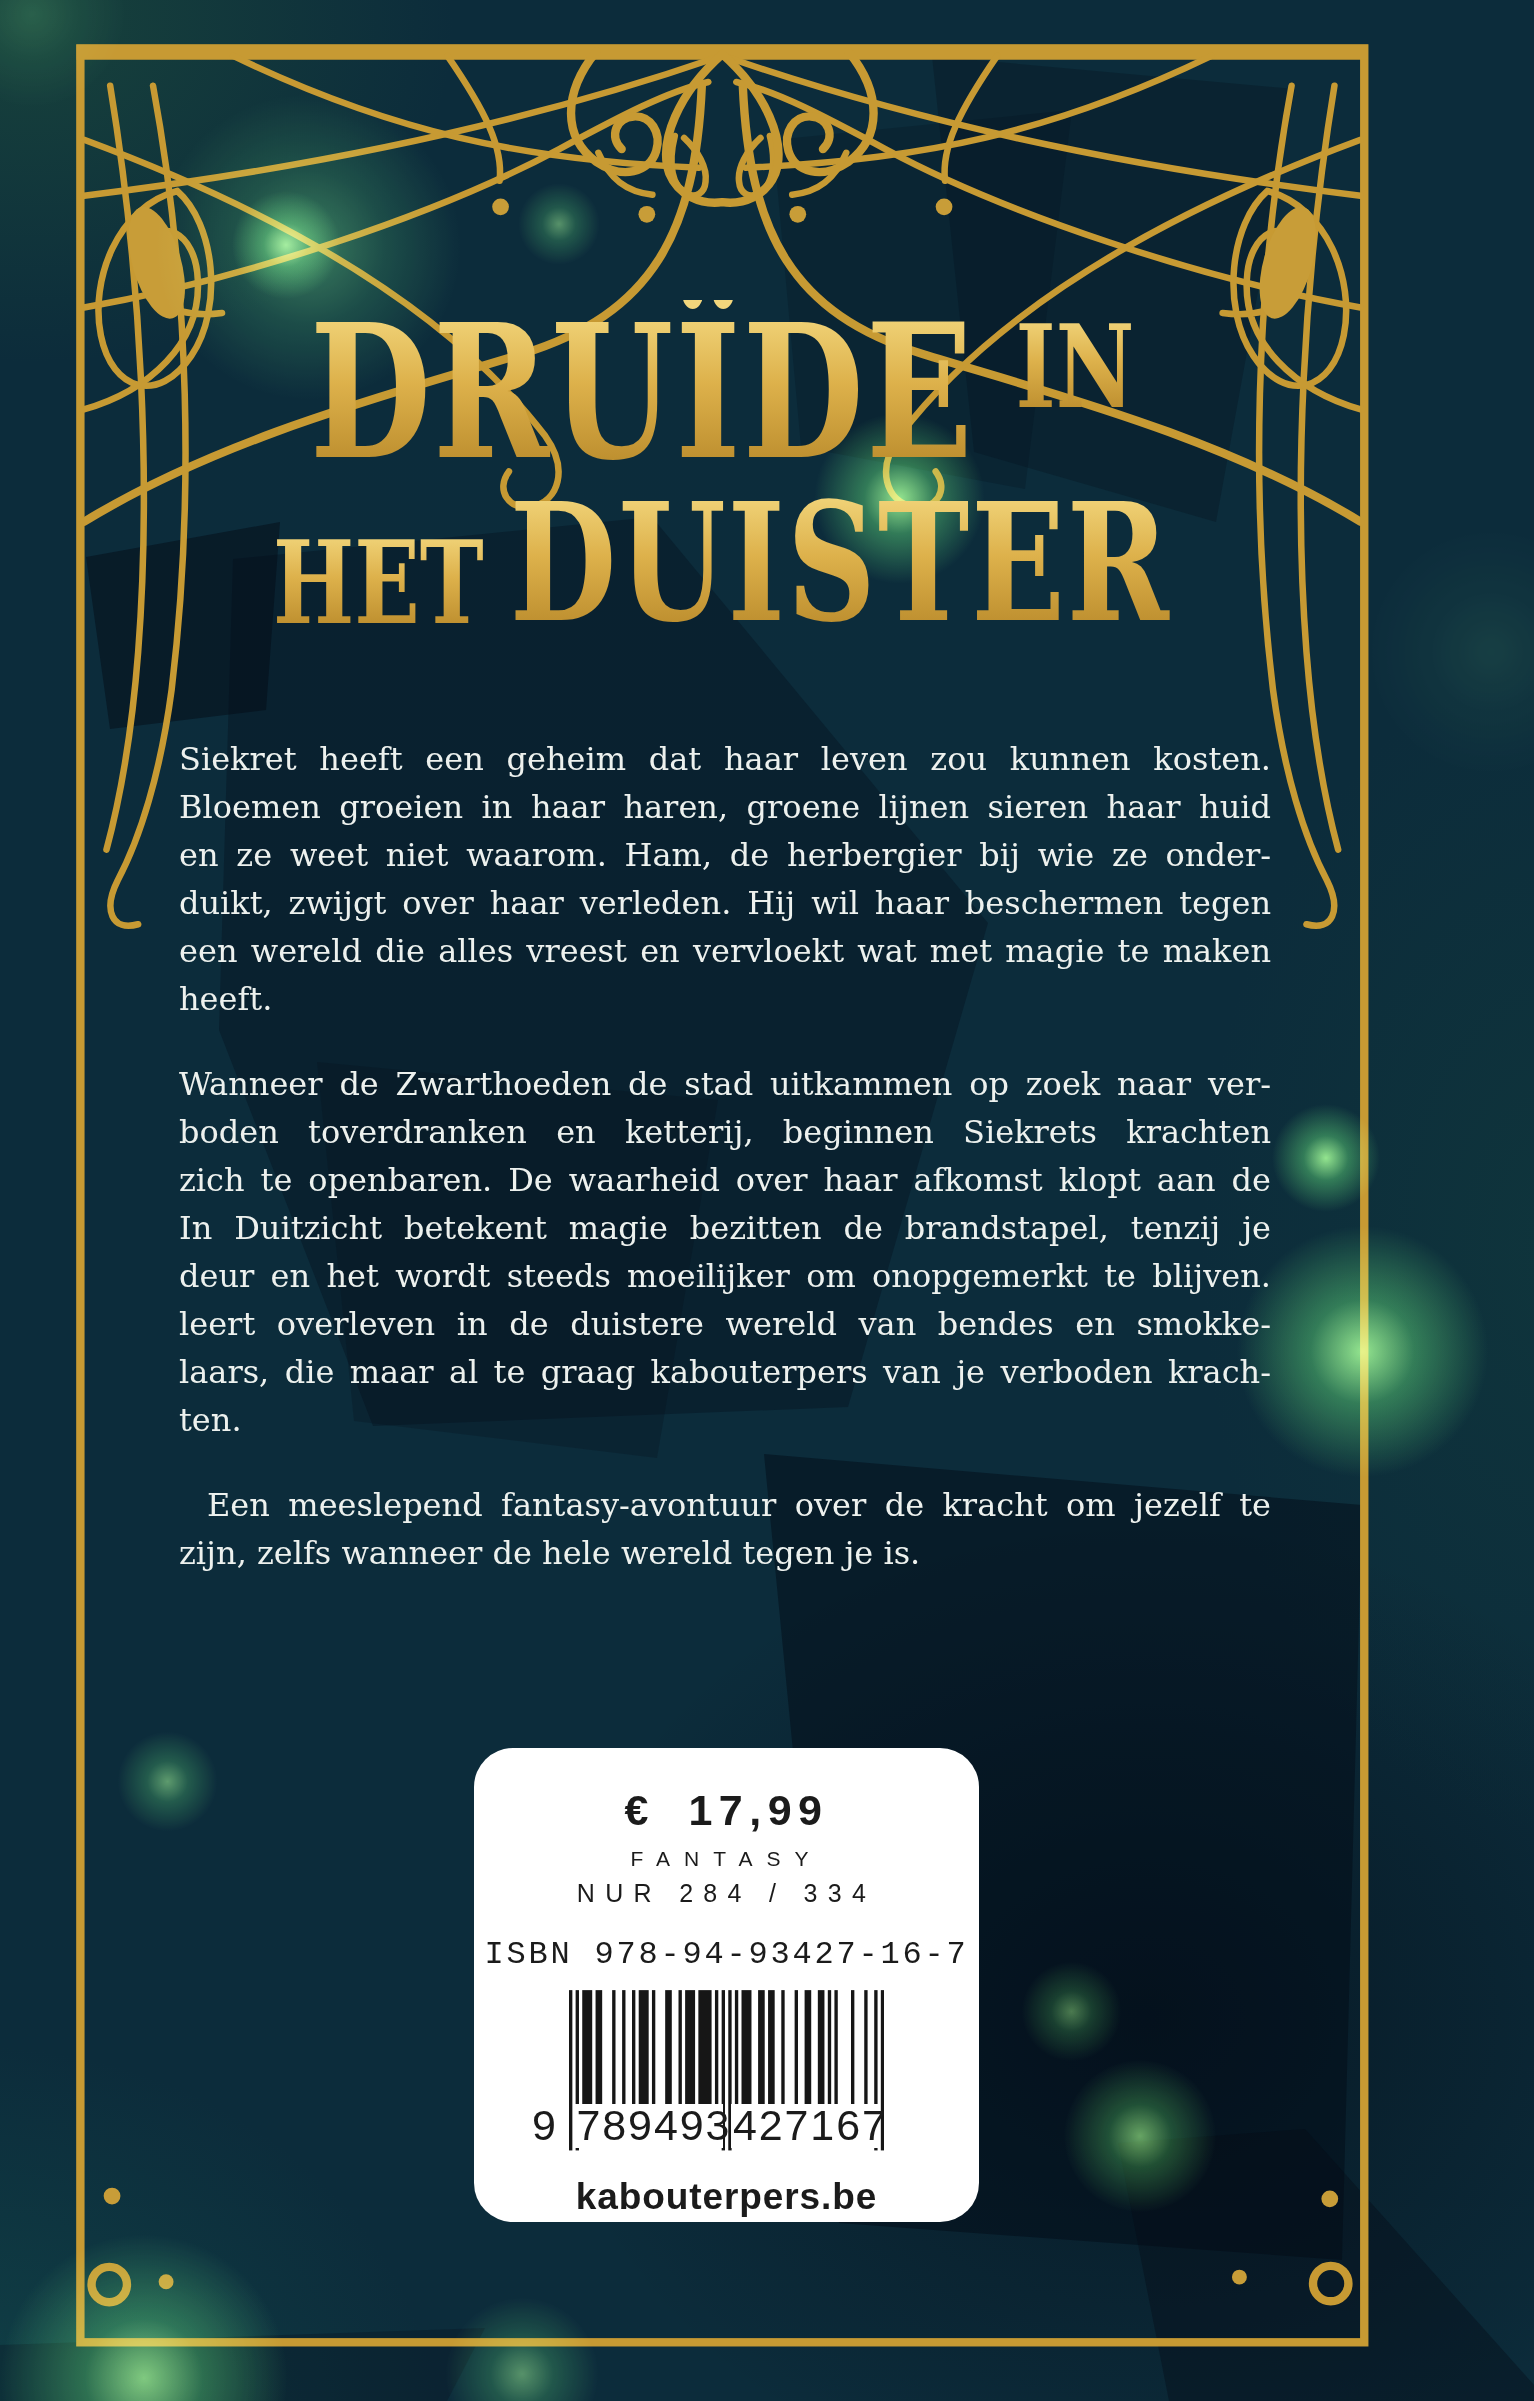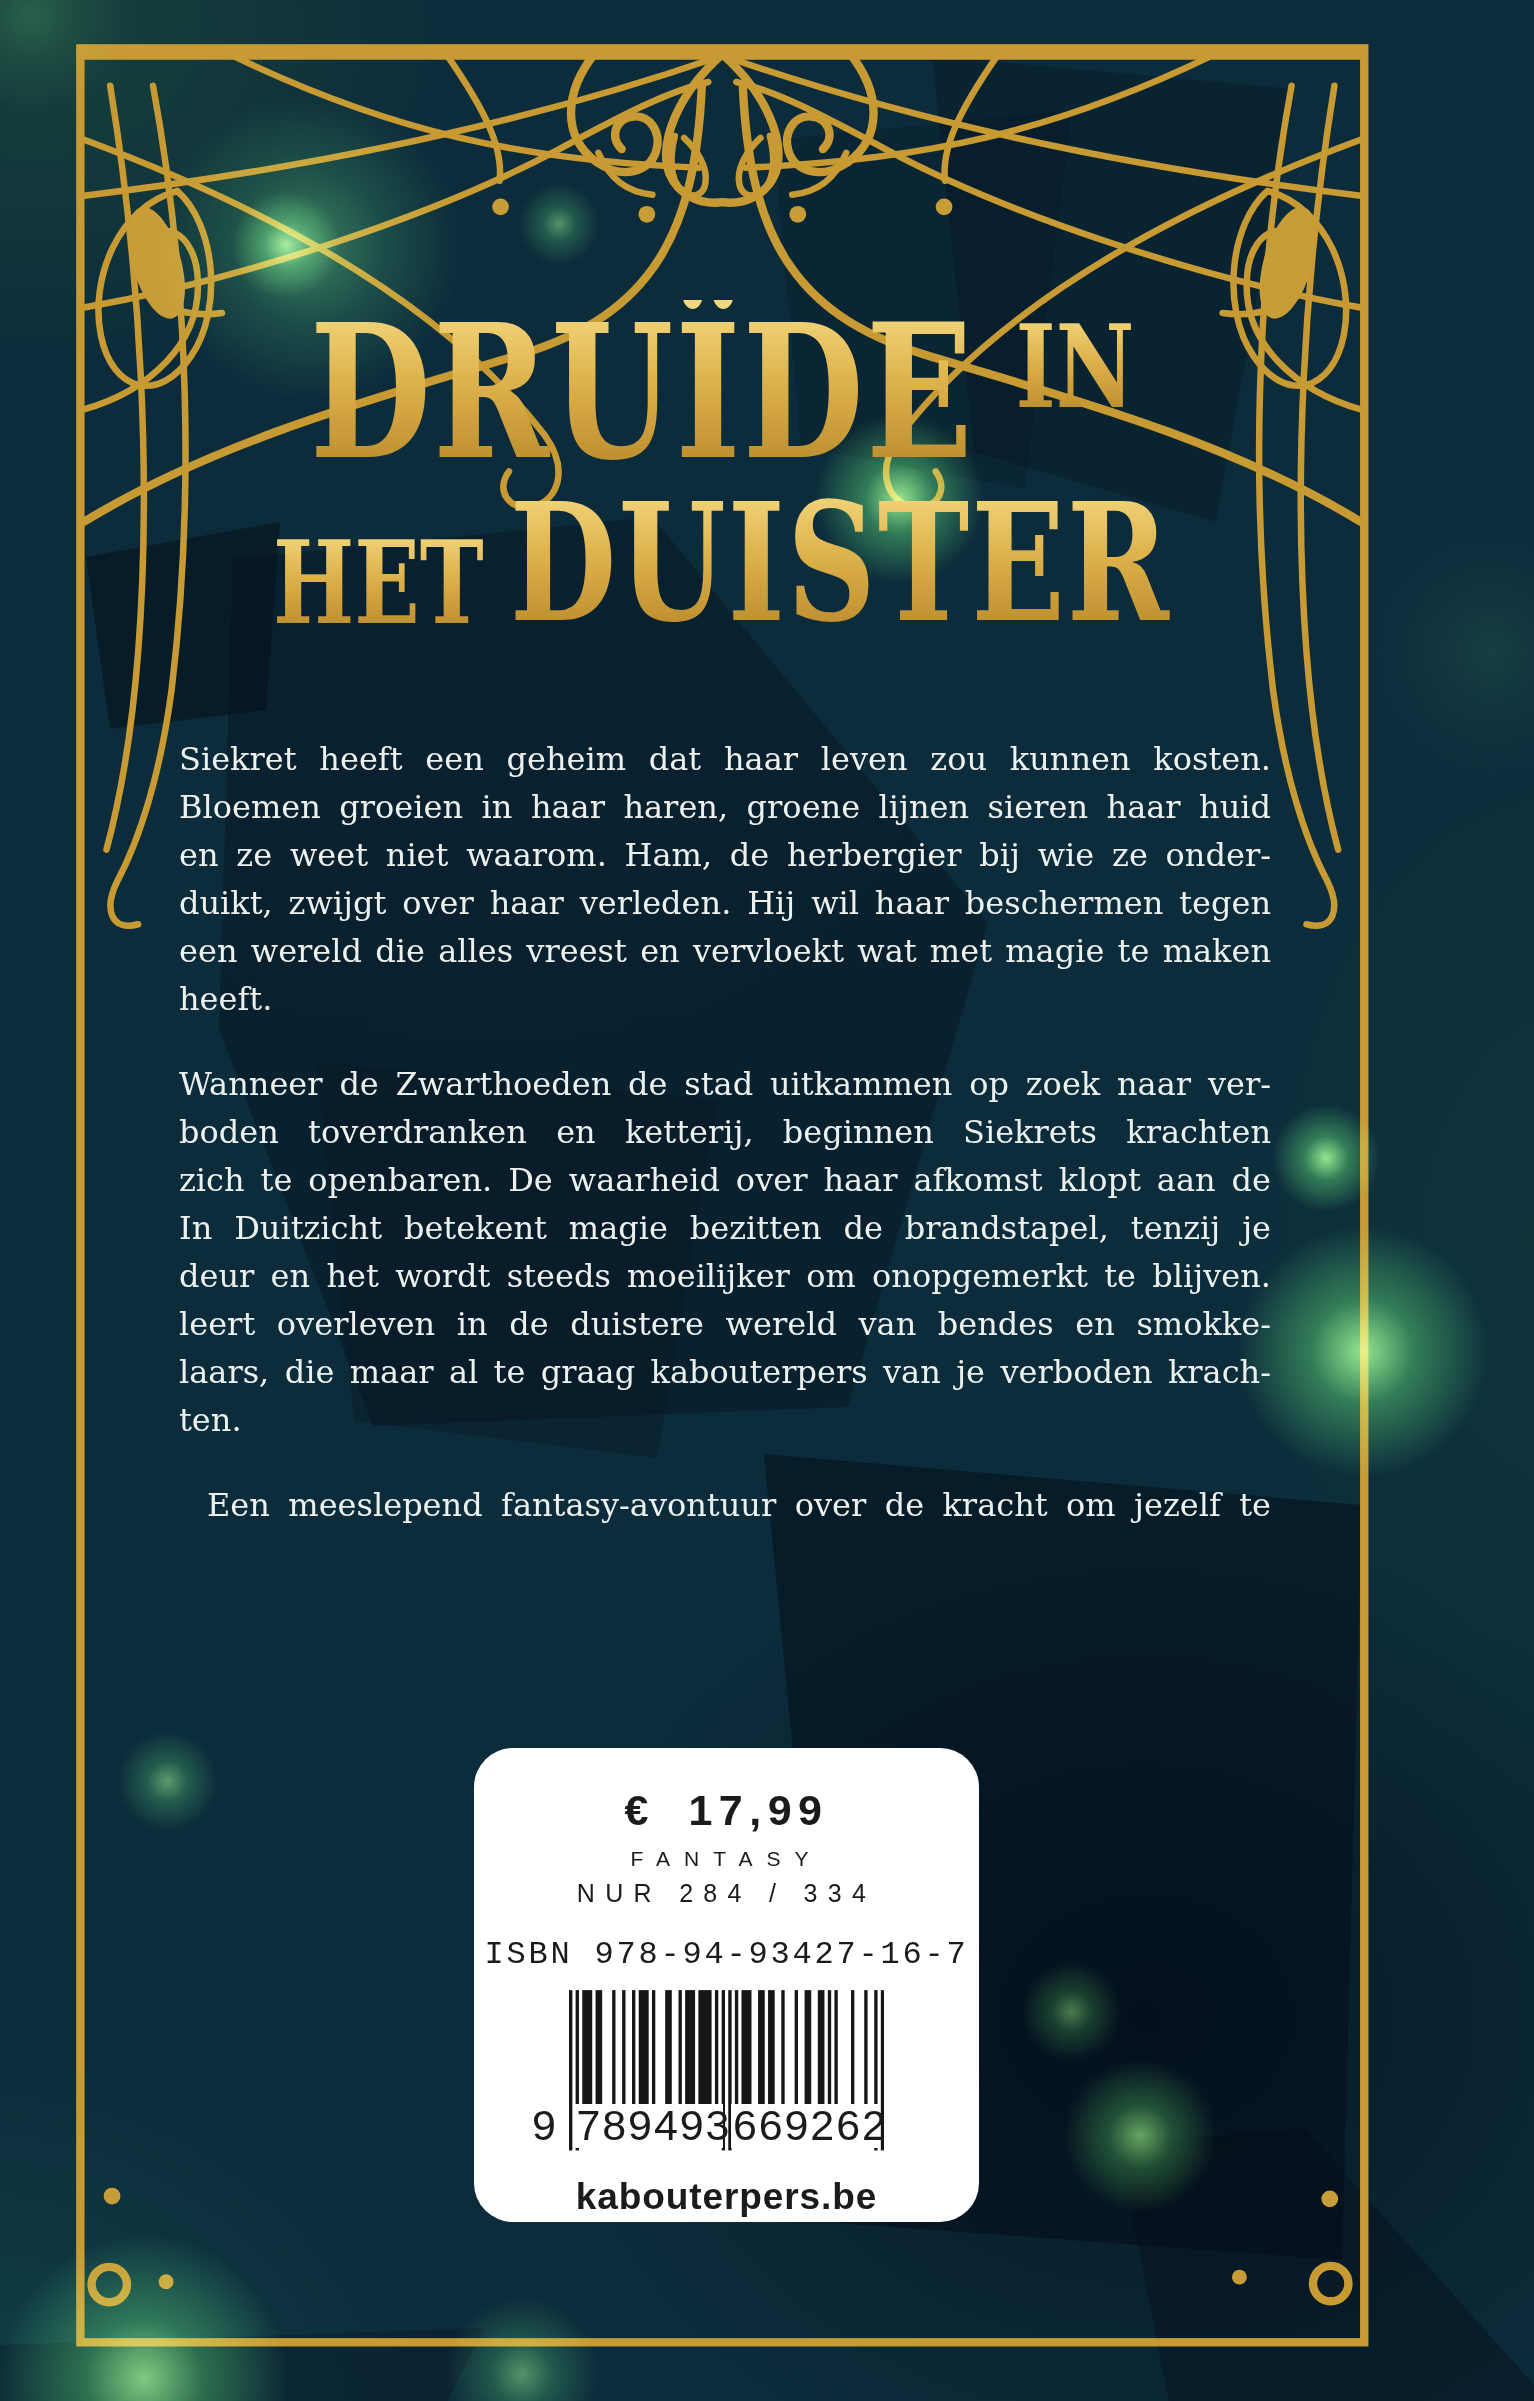--- a/index.html
+++ b/index.html
@@ -169,20 +169,21 @@
         <div class="blurb-line">boden toverdranken en ketterij, beginnen Siekrets krachten</div>
         <div class="blurb-line">zich te openbaren. De waarheid over haar afkomst klopt aan de</div>
         <div class="blurb-line">In Duitzicht betekent magie bezitten de brandstapel, tenzij je</div>
         <div class="blurb-line">deur en het wordt steeds moeilijker om onopgemerkt te blijven.</div>
         <div class="blurb-line">leert overleven in de duistere wereld van bendes en smokke-</div>
         <div class="blurb-line">laars, die maar al te graag kabouterpers van je verboden krach-</div>
         <div class="blurb-line last">ten.</div>
       </div>
       <div class="para">
         <div class="blurb-line indent">Een meeslepend fantasy-avontuur over de kracht om jezelf te</div>
+        <div class="blurb-line last">zijn, zelfs wanneer de hele wereld tegen je is.</div>
       </div>
     </div>
 
   <div class="infobox">
     <div class="price">€ 17,99</div>
     <div class="genre">FANTASY</div>
     <div class="nur">NUR 284 / 334</div>
     <div class="isbn">ISBN 978-94-93427-16-7</div>
     <div class="bc-wrap">
       <svg id="bc-svg" width="315" height="168" viewBox="0 0 338 180">
@@ -212,19 +213,19 @@
           <rect x="267.0" y="0" width="7.1" height="140"></rect>
           <rect x="277.7" y="0" width="3.6" height="140"></rect>
           <rect x="284.8" y="0" width="3.6" height="140"></rect>
           <rect x="302.6" y="0" width="3.6" height="140"></rect>
           <rect x="316.8" y="0" width="3.6" height="140"></rect>
           <rect x="327.5" y="0" width="3.6" height="172"></rect>
           <rect x="334.6" y="0" width="3.6" height="172"></rect>
         </svg>
       <span class="bc-digit bc-first">9</span>
       <span class="bc-digit bc-left">789493</span>
-      <span class="bc-digit bc-right">669262</span>
+      <span class="bc-digit bc-right">427167</span>
     </div>
     <div class="site">kabouterpers.be</div>
   </div>
 
 </div>
 
 
 </body></html>

